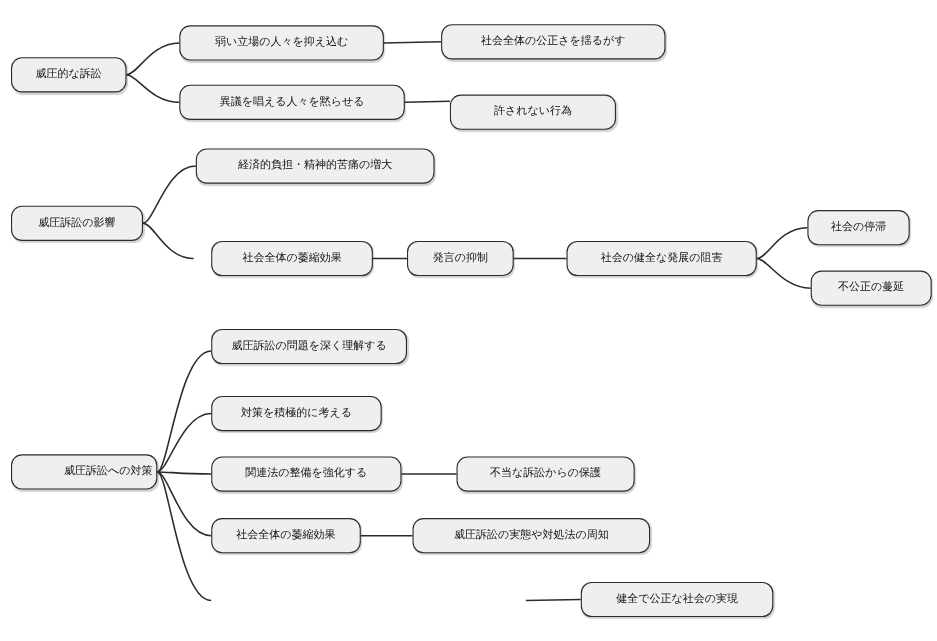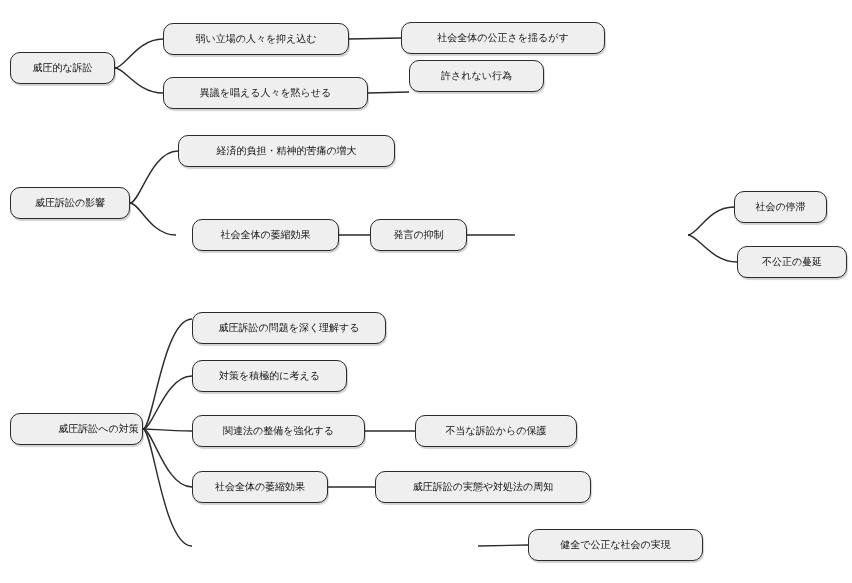--- a/index.html
+++ b/index.html
@@ -52,31 +52,32 @@
     <path d="M143,429 C153,429 163,546 192,546"></path>
     <path d="M365,431 L415,431"></path>
     <path d="M328,487 L375,487"></path>
     <path d="M478,546 L528,545"></path>
   </svg>
 
   <div class="node" style="left:10px;top:52px;width:105px;">威圧的な訴訟</div>
   <div class="node" style="left:163px;top:23px;width:186px;">弱い立場の人々を抑え込む</div>
   <div class="node" style="left:401px;top:22px;width:204px;">社会全体の公正さを揺るがす</div>
   <div class="node" style="left:163px;top:77px;width:205px;">異議を唱える人々を黙らせる</div>
-  <div class="node" style="left:409px;top:60px;width:135px;">許されない行為</div>
+  <div class="node" style="left:409px;top:86px;width:151px;">許されない行為</div>
 
   <div class="node" style="left:10px;top:187px;width:120px;">威圧訴訟の影響</div>
   <div class="node" style="left:178px;top:135px;width:217px;">経済的負担・精神的苦痛の増大</div>
   <div class="node" style="left:192px;top:219px;width:147px;">社会全体の萎縮効果</div>
   <div class="node" style="left:370px;top:219px;width:97px;">発言の抑制</div>
+  <div class="node" style="left:515px;top:219px;width:173px;">社会の健全な発展の阻害</div>
   <div class="node" style="left:734px;top:191px;width:93px;">社会の停滞</div>
   <div class="node" style="left:737px;top:246px;width:110px;">不公正の蔓延</div>
 
   <div class="node" style="left:10px;top:413px;width:133px;padding-left:44px;">威圧訴訟への対策</div>
-  <div class="node" style="left:192px;top:312px;width:194px;">威圧訴訟の問題を深く理解する</div>
+  <div class="node" style="left:192px;top:299px;width:178px;">威圧訴訟の問題を深く理解する</div>
   <div class="node" style="left:192px;top:360px;width:155px;">対策を積極的に考える</div>
   <div class="node" style="left:192px;top:415px;width:173px;">関連法の整備を強化する</div>
   <div class="node" style="left:415px;top:415px;width:162px;">不当な訴訟からの保護</div>
   <div class="node" style="left:192px;top:471px;width:136px;">社会全体の萎縮効果</div>
   <div class="node" style="left:375px;top:471px;width:216px;">威圧訴訟の実態や対処法の周知</div>
   <div class="node" style="left:528px;top:529px;width:175px;">健全で公正な社会の実現</div>
 
 </div>
 
 </body></html>

